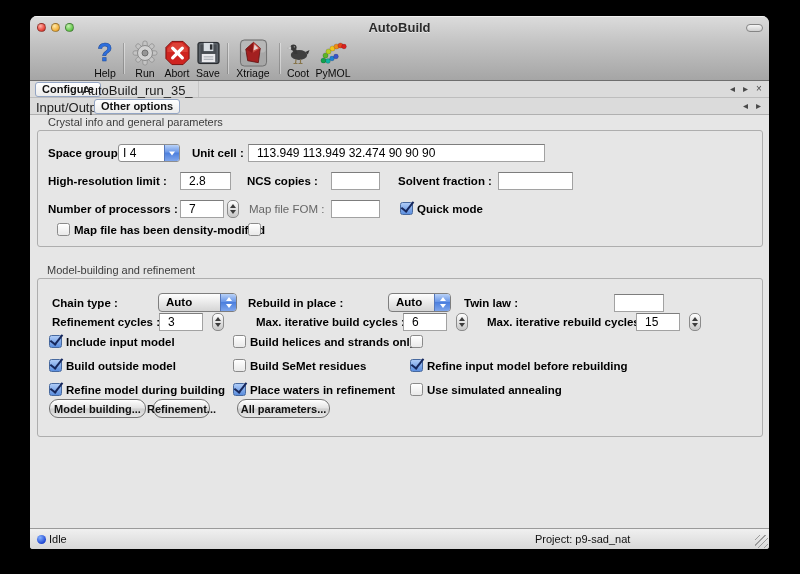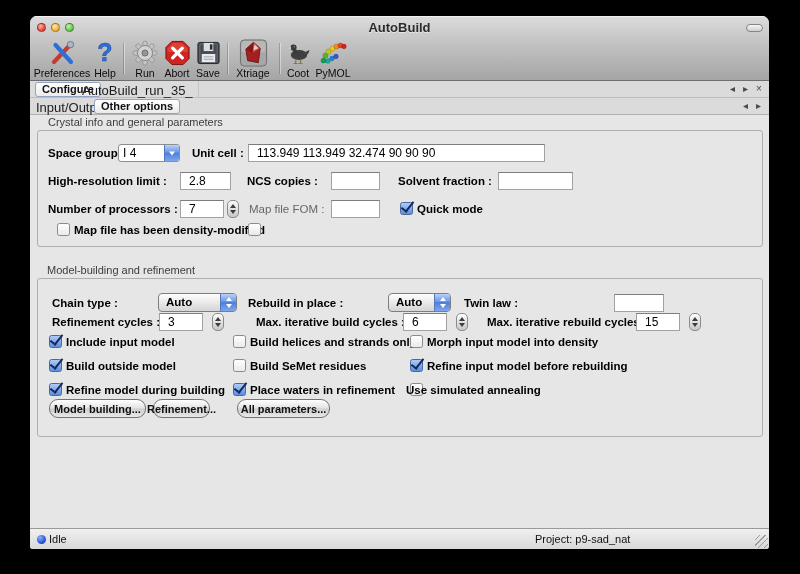--- a/index.html
+++ b/index.html
@@ -88,31 +88,20 @@
 <div class="stage">
   <div class="win">
 
     <div class="header">
       <span class="light lr"></span>
       <span class="light ly"></span>
       <span class="light lg"></span>
       <div class="title">AutoBuild</div>
       <span class="pill"></span>
 
-      <div class="titem" style="left:3px;width:58px">
-        <span class="ticon">
-          <svg width="28" height="26" viewBox="0 0 28 26">
-            <line x1="6" y1="22" x2="22" y2="5" stroke="#c33b32" stroke-width="4.2" stroke-linecap="round"></line>
-            <circle cx="22.5" cy="4.6" r="3.2" fill="#a9b8c6" stroke="#5c6b7a" stroke-width="0.8"></circle>
-            <line x1="8.5" y1="5.5" x2="5.5" y2="2.5" stroke="#b9c2ca" stroke-width="3"></line>
-            <line x1="23" y1="22" x2="7.5" y2="5" stroke="#2d6fd8" stroke-width="4.2" stroke-linecap="round"></line>
-          </svg>
-        </span>
-        <span class="tlabel">Preferences</span>
-      </div>
       <div class="titem" style="left:60px;width:30px">
         <span class="ticon">
           <svg width="22" height="26" viewBox="0 0 22 26">
             <text x="11" y="21" text-anchor="middle" font-size="25" font-weight="bold" fill="#2e6fdd" stroke="#1b4693" stroke-width="0.5">?</text>
           </svg>
         </span>
         <span class="tlabel">Help</span>
       </div>
       <div class="tsep" style="left:93px"></div>
       <div class="titem" style="left:98px;width:34px">
@@ -288,35 +277,34 @@
     <span class="spin" style="left:659px;top:297px">
         <i class="up"></i>
         <i class="dn"></i>
       </span>
 
     <span class="cb on" style="left:19px;top:319px"></span>
     <span class="lbl b" style="left:36px;top:320px">Include input model</span>
     <span class="cb" style="left:203px;top:319px"></span>
     <span class="lbl b" style="left:220px;top:320px">Build helices and strands only</span>
     <span class="cb" style="left:380px;top:319px"></span>
-    <span class="lbl b" style="left:397px;top:320px">Morph input model into density</span>
 
     <span class="cb on" style="left:19px;top:343px"></span>
     <span class="lbl b" style="left:36px;top:344px">Build outside model</span>
     <span class="cb" style="left:203px;top:343px"></span>
     <span class="lbl b" style="left:220px;top:344px">Build SeMet residues</span>
     <span class="cb on" style="left:380px;top:343px"></span>
     <span class="lbl b" style="left:397px;top:344px">Refine input model before rebuilding</span>
 
     <span class="cb on" style="left:19px;top:367px"></span>
     <span class="lbl b" style="left:36px;top:368px">Refine model during building</span>
     <span class="cb on" style="left:203px;top:367px"></span>
     <span class="lbl b" style="left:220px;top:368px">Place waters in refinement</span>
     <span class="cb" style="left:380px;top:367px"></span>
-    <span class="lbl b" style="left:376px;top:368px">Use simulated annealing</span>
+    <span class="lbl b" style="left:397px;top:368px">Use simulated annealing</span>
 
     <span class="btn" style="left:19px;top:383px;width:97px">Model building...</span>
     <span class="btn" style="left:123px;top:383px;width:57px">Refinement...</span>
     <span class="btn" style="left:207px;top:383px;width:93px">All parameters...</span>
 
     <div class="sbar">
       <span class="sdot"></span>
       <span class="stext">Idle</span>
       <span class="sproj">Project: p9-sad_nat</span>
       <span class="grip"></span>

